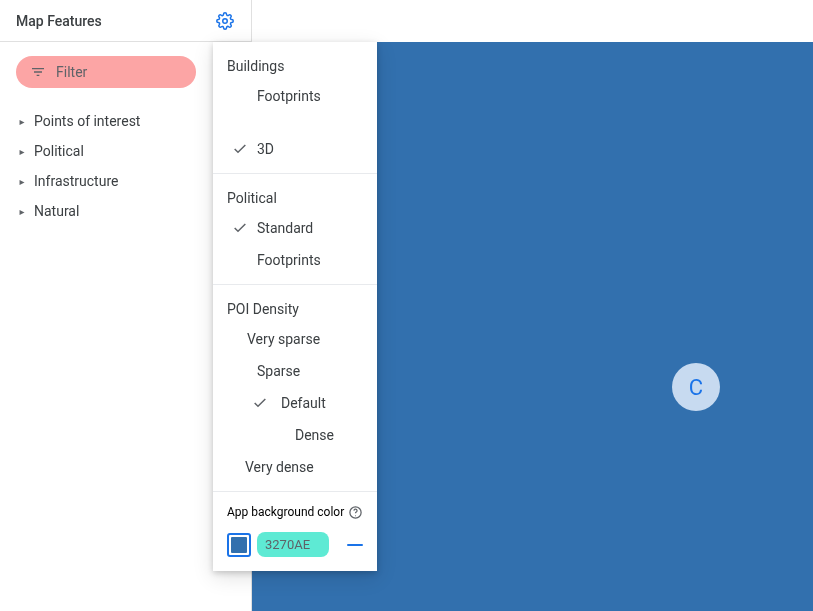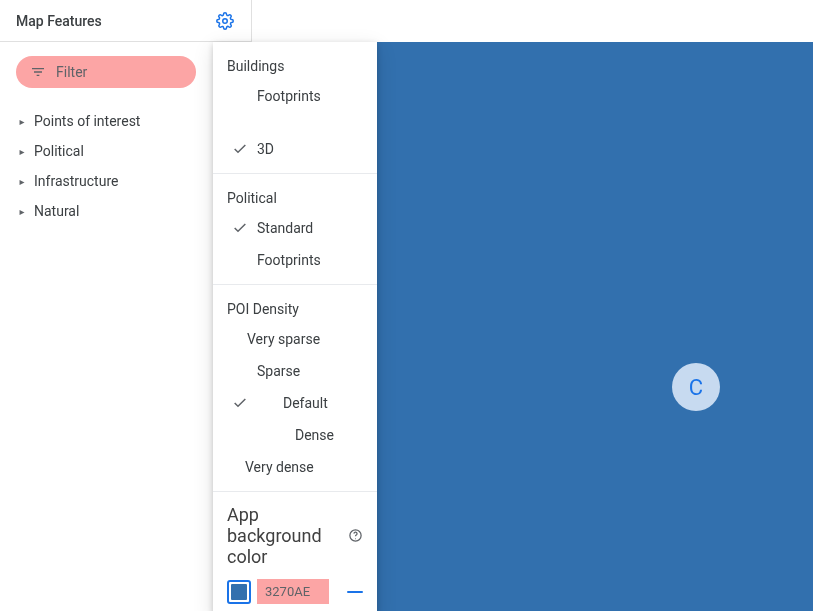--- a/index.html
+++ b/index.html
@@ -147,22 +147,22 @@
       border-top: 1px solid #e8eaed;
       padding: 12px 14px 14px 14px;
     }
     .bgcolor-head {
       display: flex;
       align-items: center;
       justify-content: space-between;
       margin-bottom: 12px;
     }
     .bgcolor-label {
-      font-size: 18px;
-      color: #404040;
+      font-size: 12px;
+      color: #000000;
     }
     .help {
       width: 16px;
       height: 16px;
       display: inline-flex;
       align-items: center;
       justify-content: center;
       color: #5f6368;
       cursor: pointer;
     }
@@ -184,23 +184,23 @@
       border-radius: 3px;
       padding: 2px;
       cursor: pointer;
       display: inline-flex;
     }
     .swatch-inner {
       flex: 1;
       border-radius: 1px;
     }
     .hex {
-      background: #fca5a5;
+      background: #5eead4;
       border: none;
-      border-radius: 0;
+      border-radius: 8px;
       font-size: 13px;
       color: #5f6368;
       padding: 5px 8px;
       width: 72px;
       margin-left: 6px;
       font-family: inherit;
     }
     .minus {
       width: 16px;
       height: 2px;
@@ -293,21 +293,21 @@
   <div class="divider"></div>
 
   <div class="pop-section">
     <div class="pop-heading">POI Density</div>
     <div class="pop-item" style="">
       <span>Very sparse</span>
     </div>
     <div class="pop-item" style="padding-left:44px;">
       <span>Sparse</span>
     </div>
-    <div class="pop-item" style="padding-left:70px;">
+    <div class="pop-item" style="padding-left:48px;margin-left:20px;">
       <span class="check">
         <svg width="16" height="16" viewBox="0 0 24 24" fill="none" stroke="currentColor" stroke-width="2.2">
             <polyline points="20 6 9 17 4 12"></polyline>
           </svg>
       </span>
       <span>Default</span>
     </div>
     <div class="pop-item" style="margin-left:48px;">
       <span>Dense</span>
     </div>

